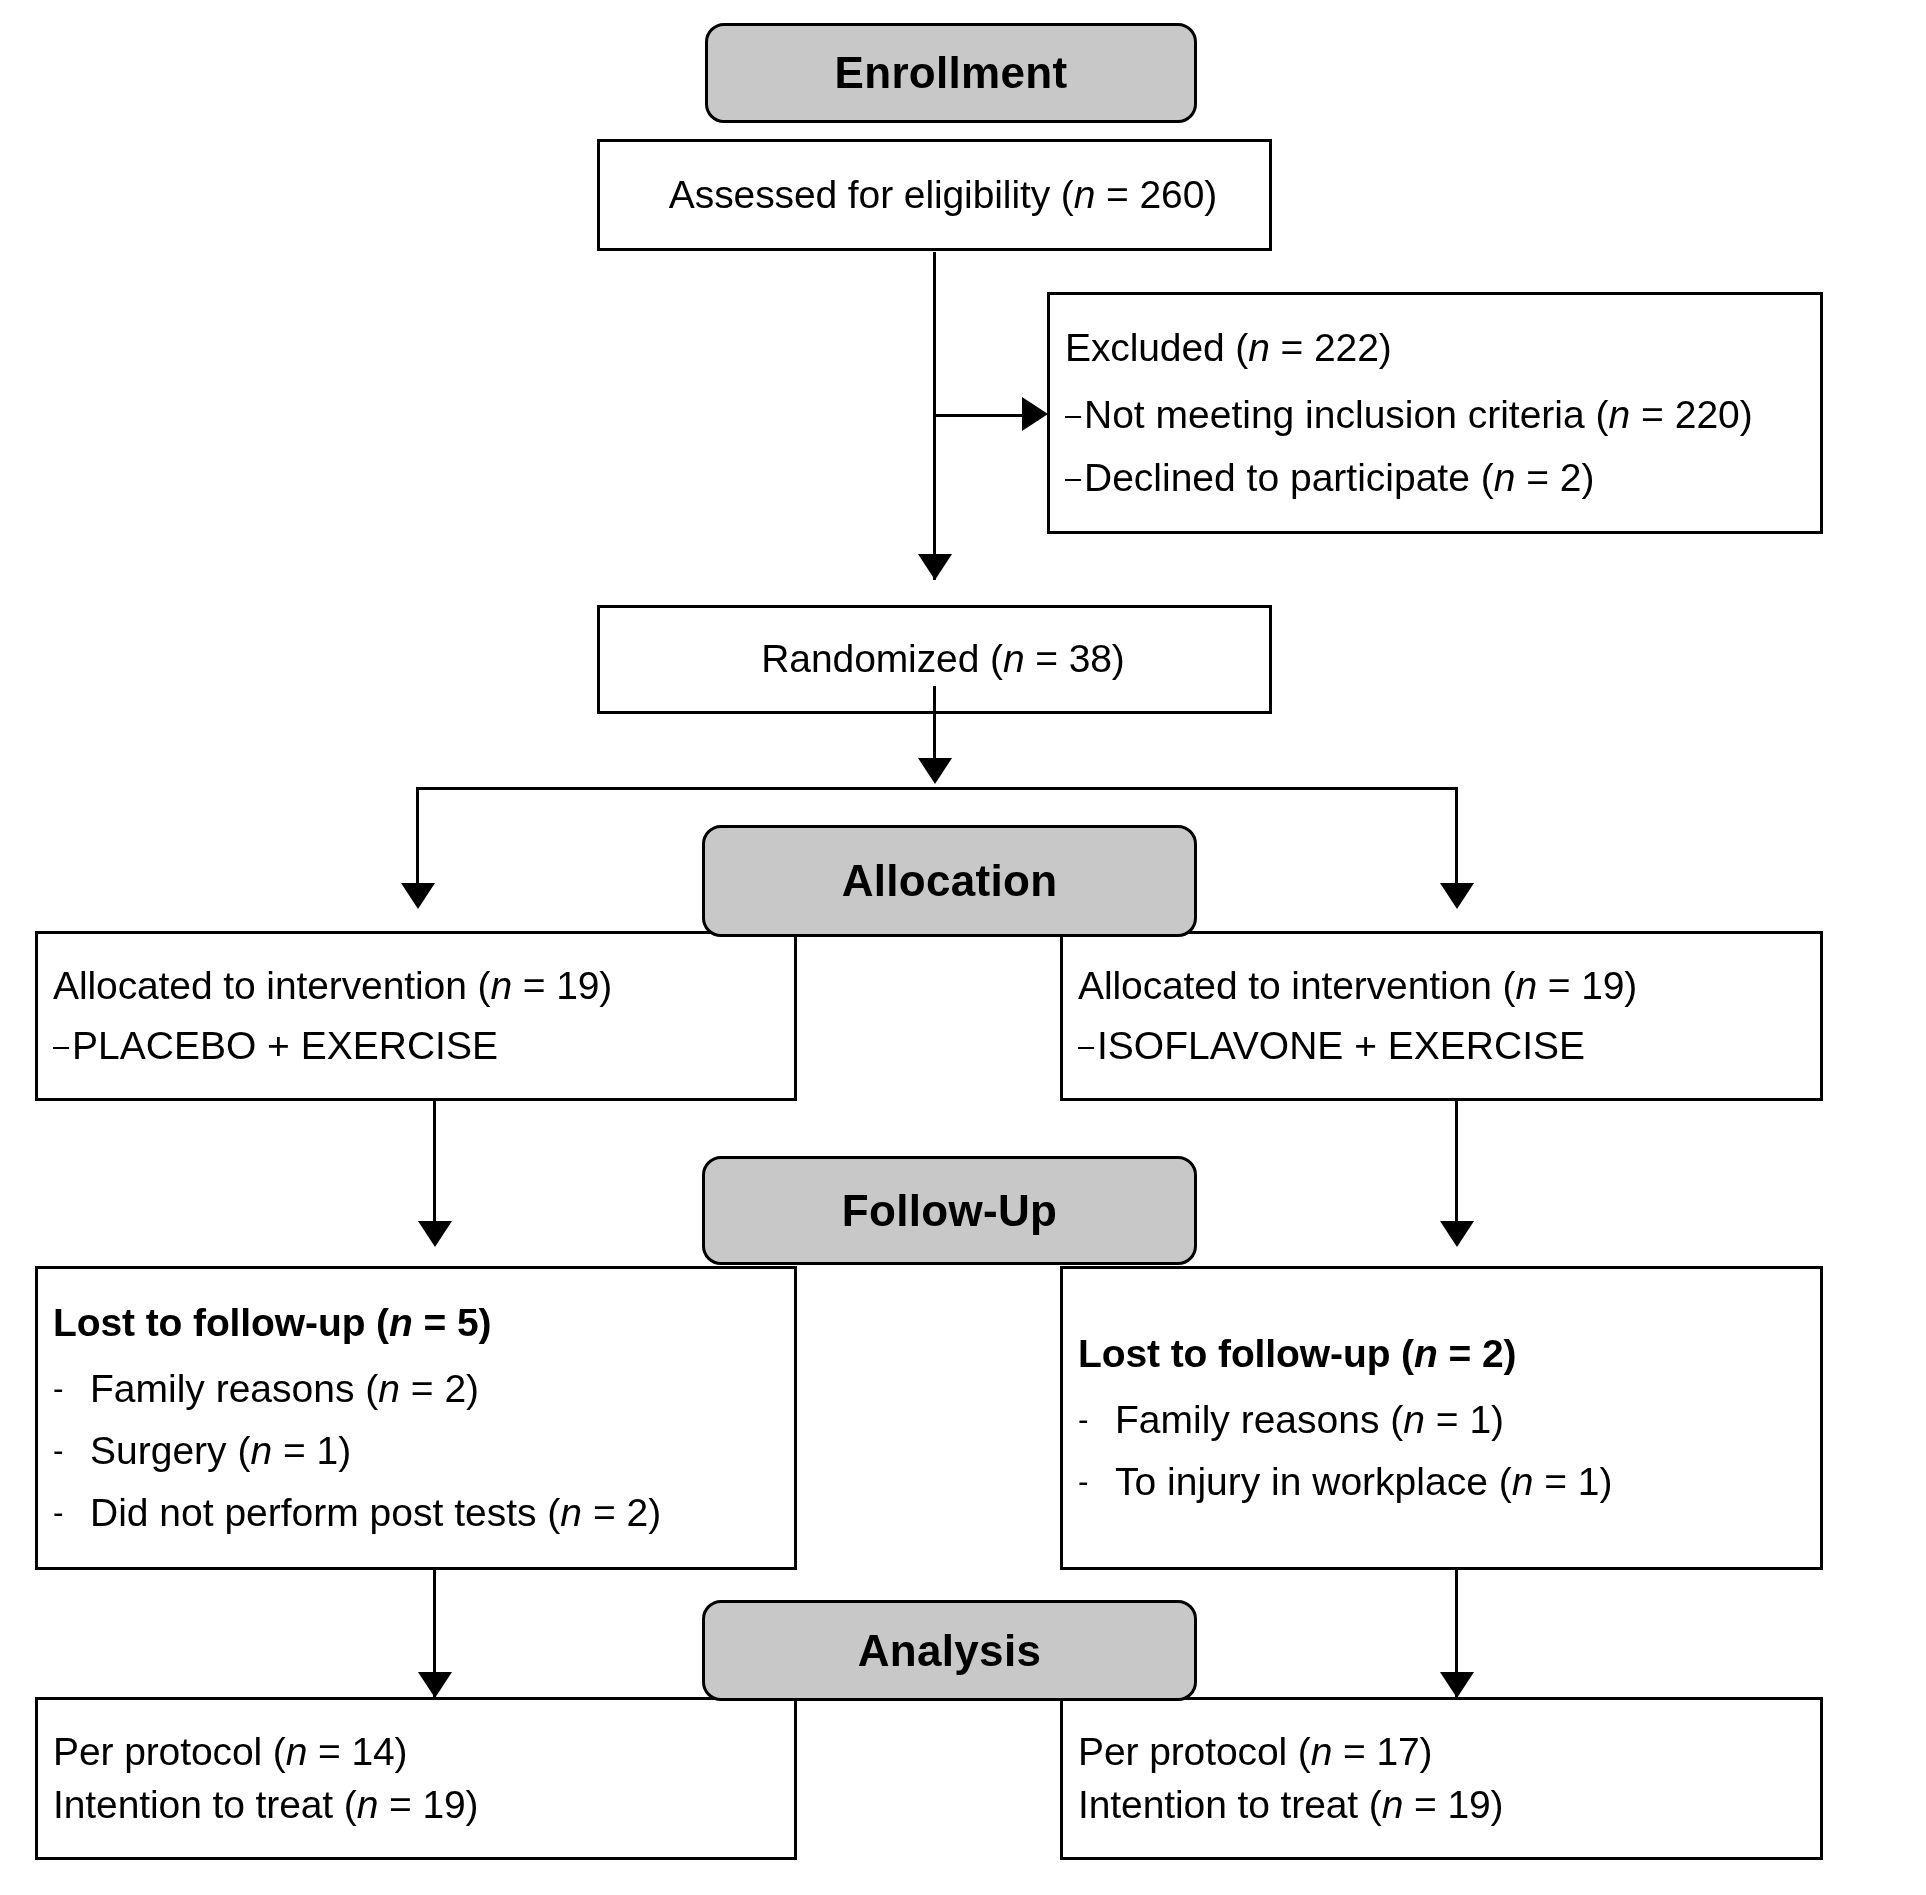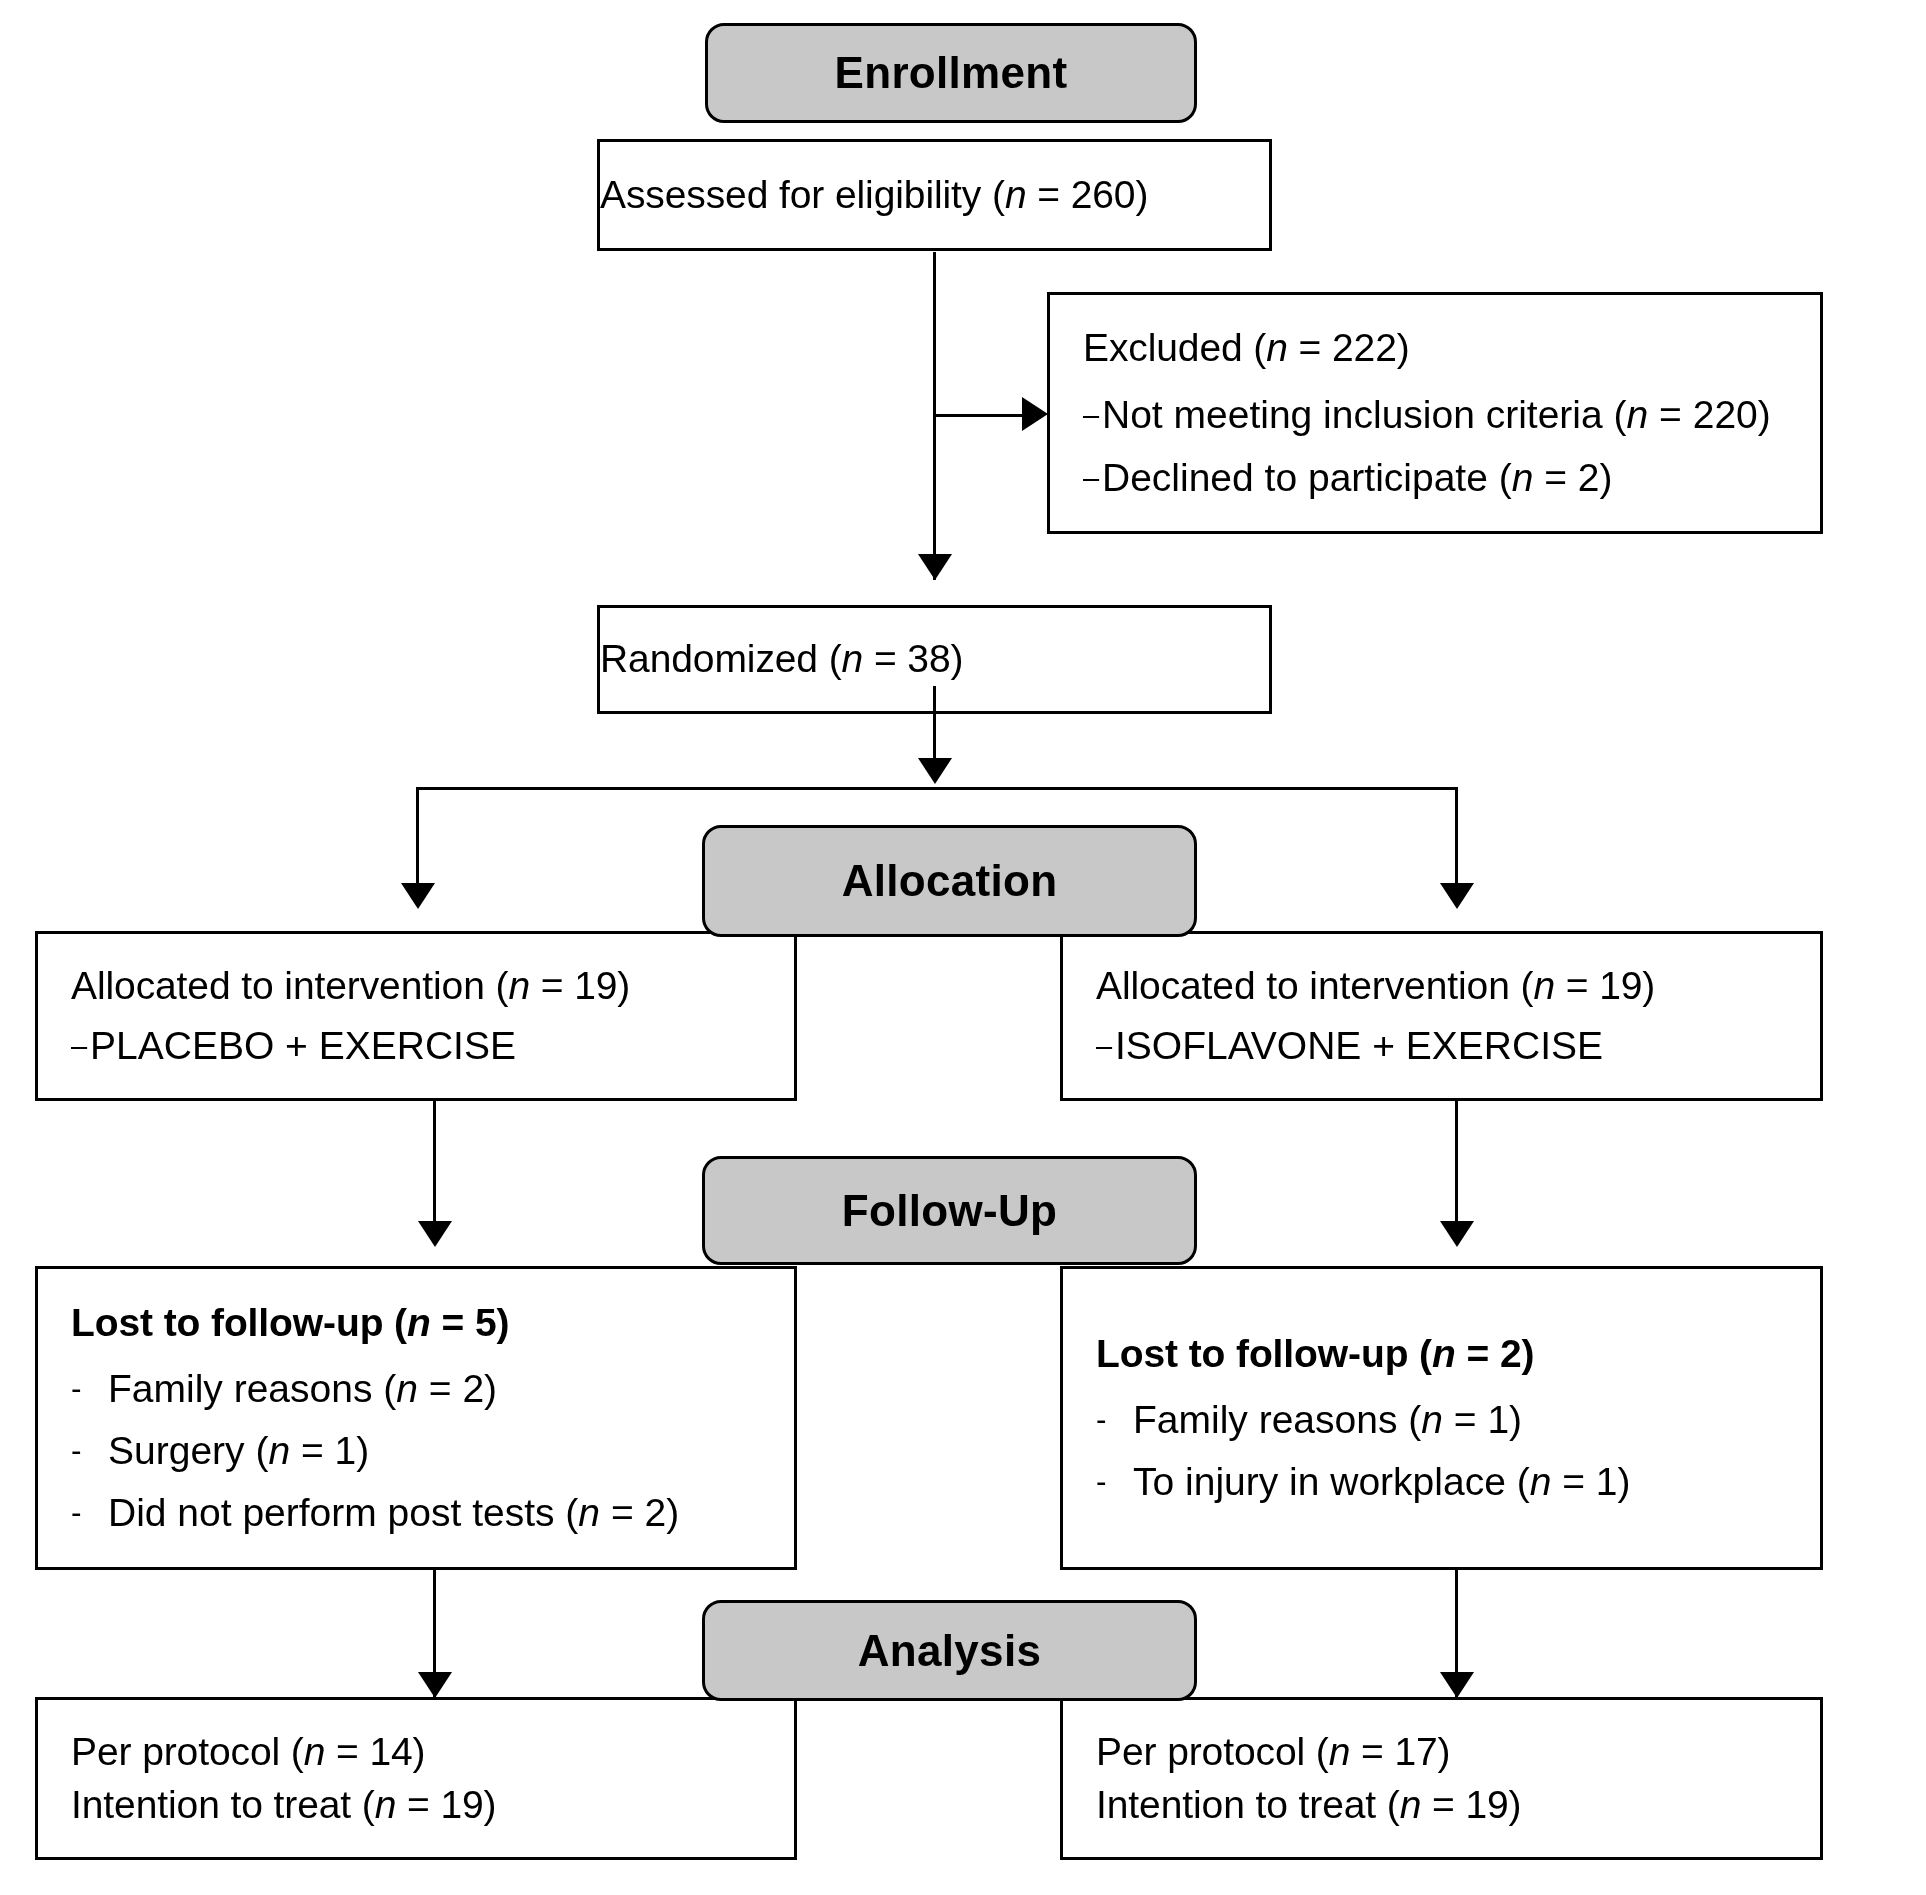--- a/index.html
+++ b/index.html
@@ -26,22 +26,22 @@
     display:flex;
     flex-direction:column;
     justify-content:center;
   }
   .node .line{
     font-size:39px;
     line-height:1.34;
     white-space:nowrap;
     letter-spacing:-0.1px;
   }
-  .node.centered .line{}
-  .node.padded{padding-left:33px;padding-right:17px;}
+  .node.centered .line{text-align:center;padding-left:17px;}
+  .node.padded{padding-left:15px;padding-right:17px;}
   .ital{font-style:italic;}
   .bold{font-weight:bold;}
 
   
   .bullet{
     display:flex;
     align-items:baseline;
     font-size:39px;
     line-height:1.34;
     white-space:nowrap;

